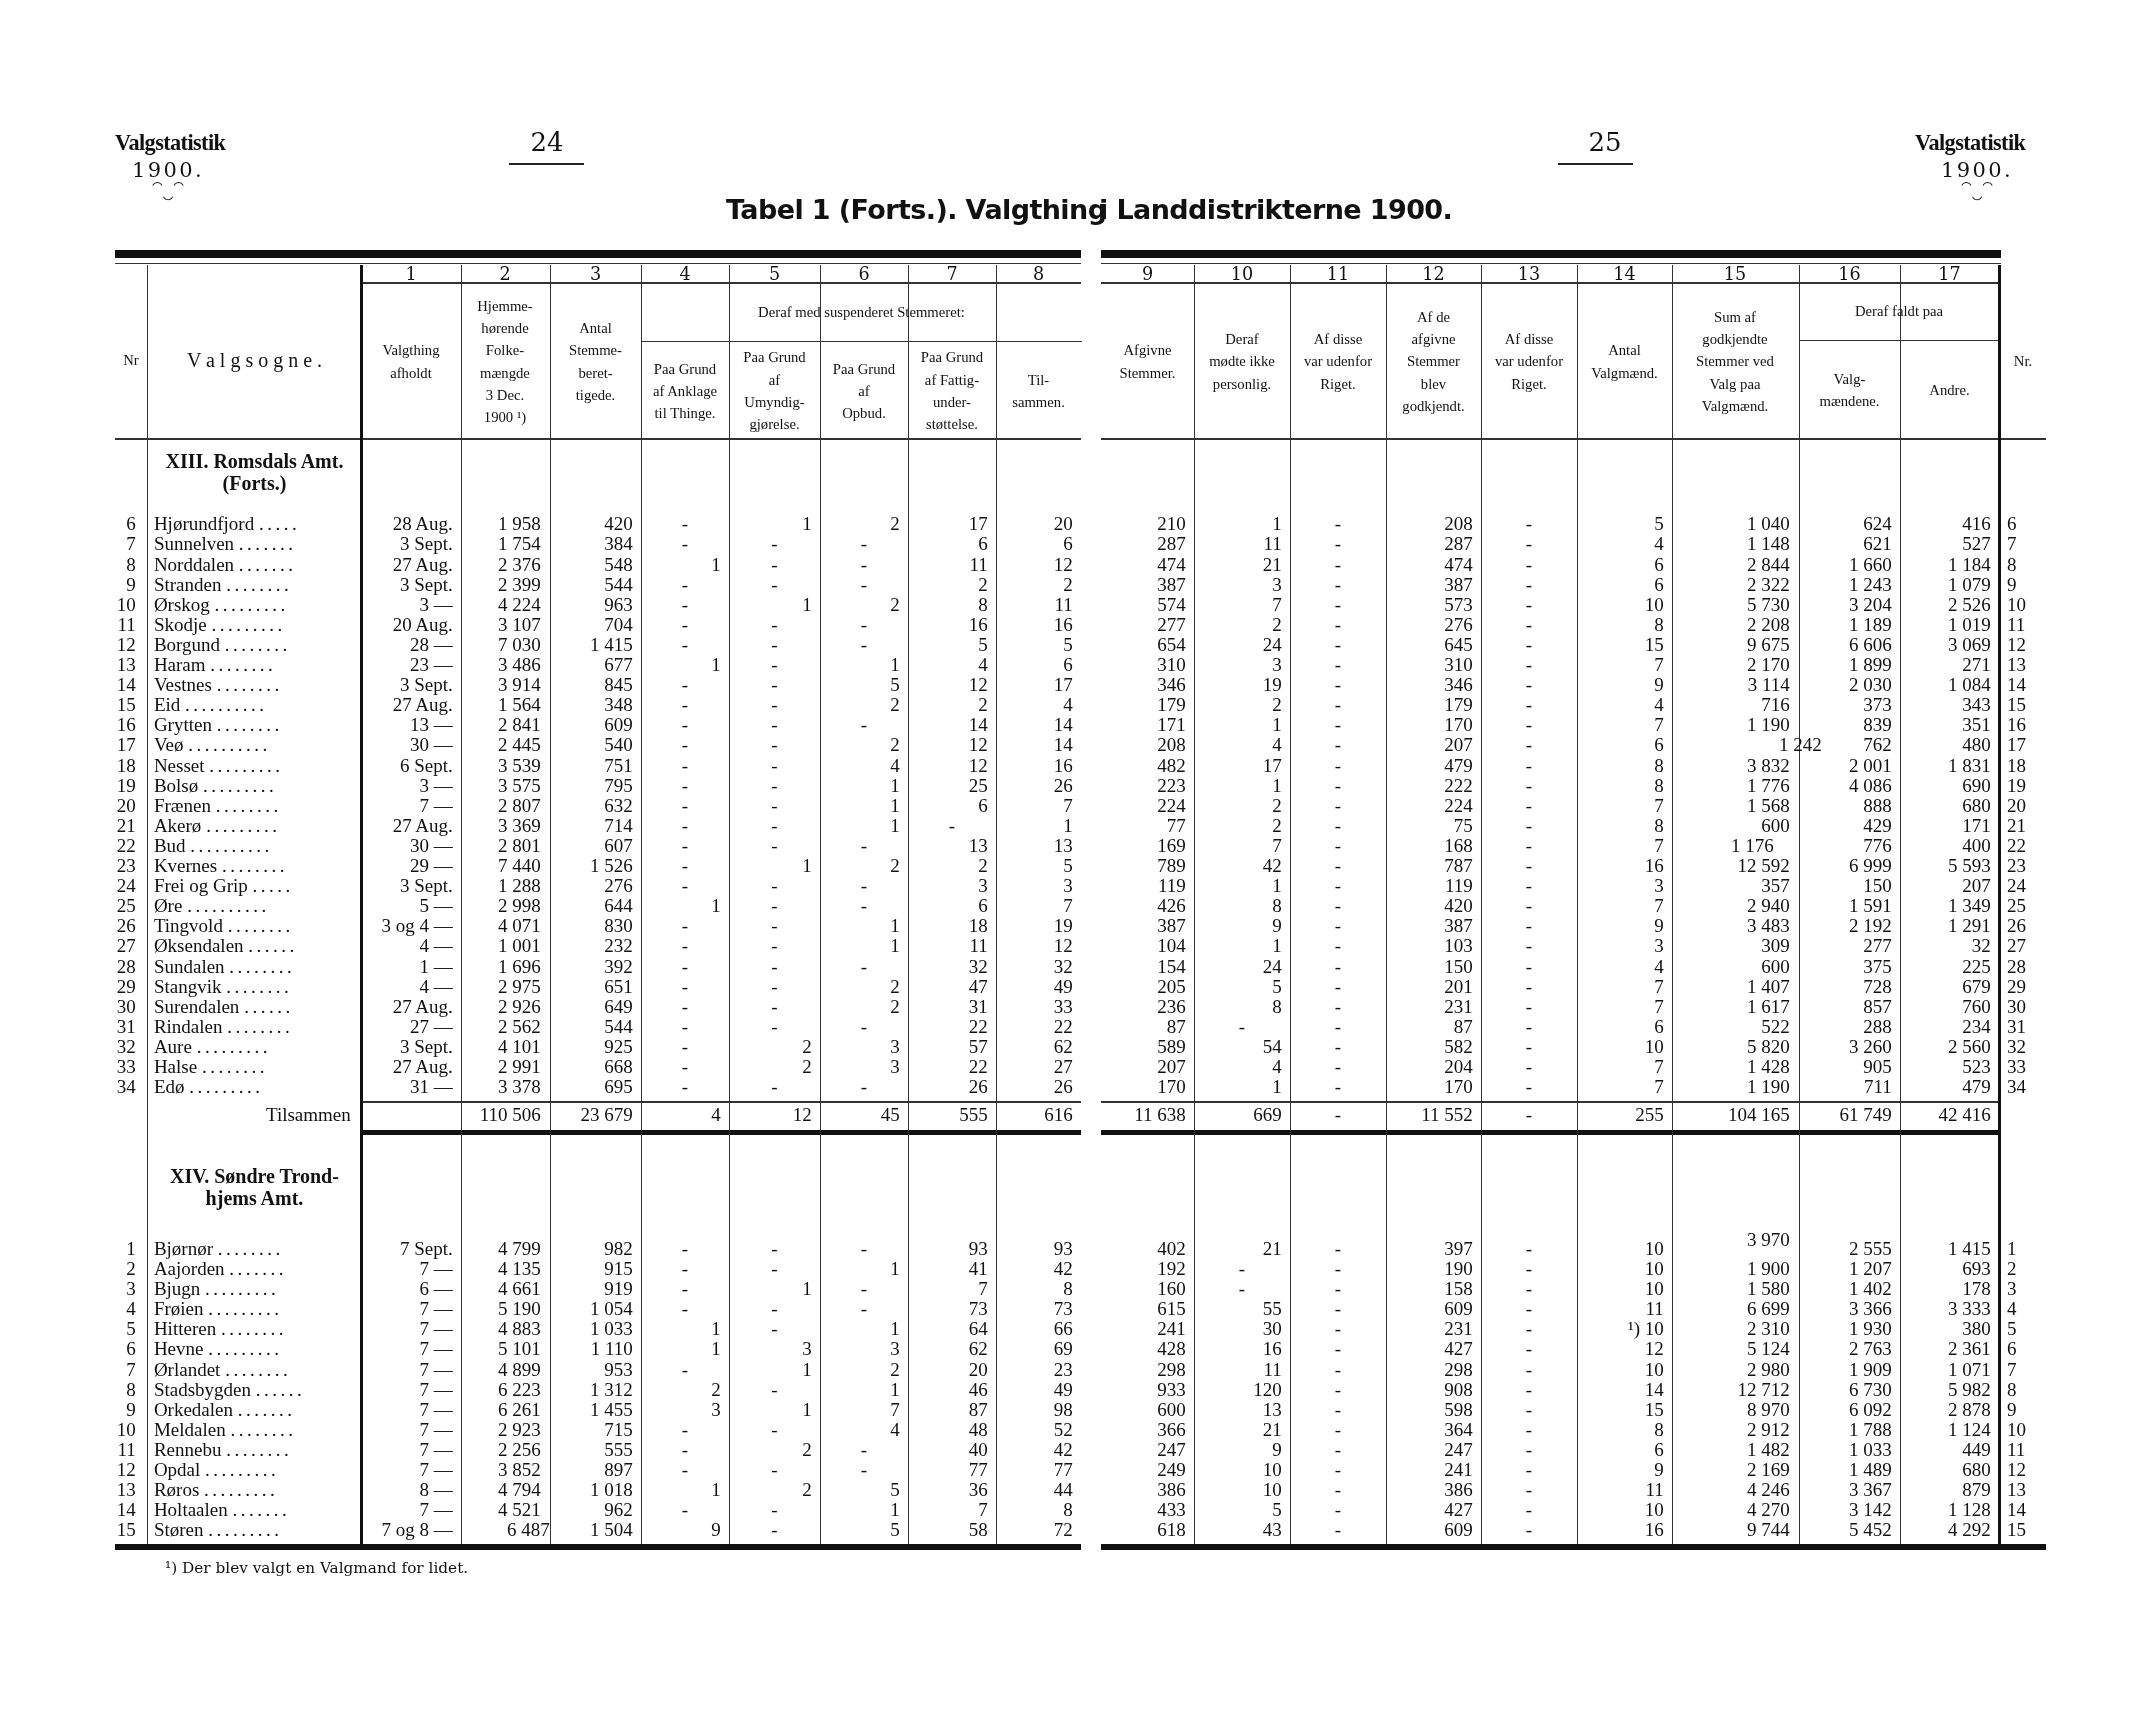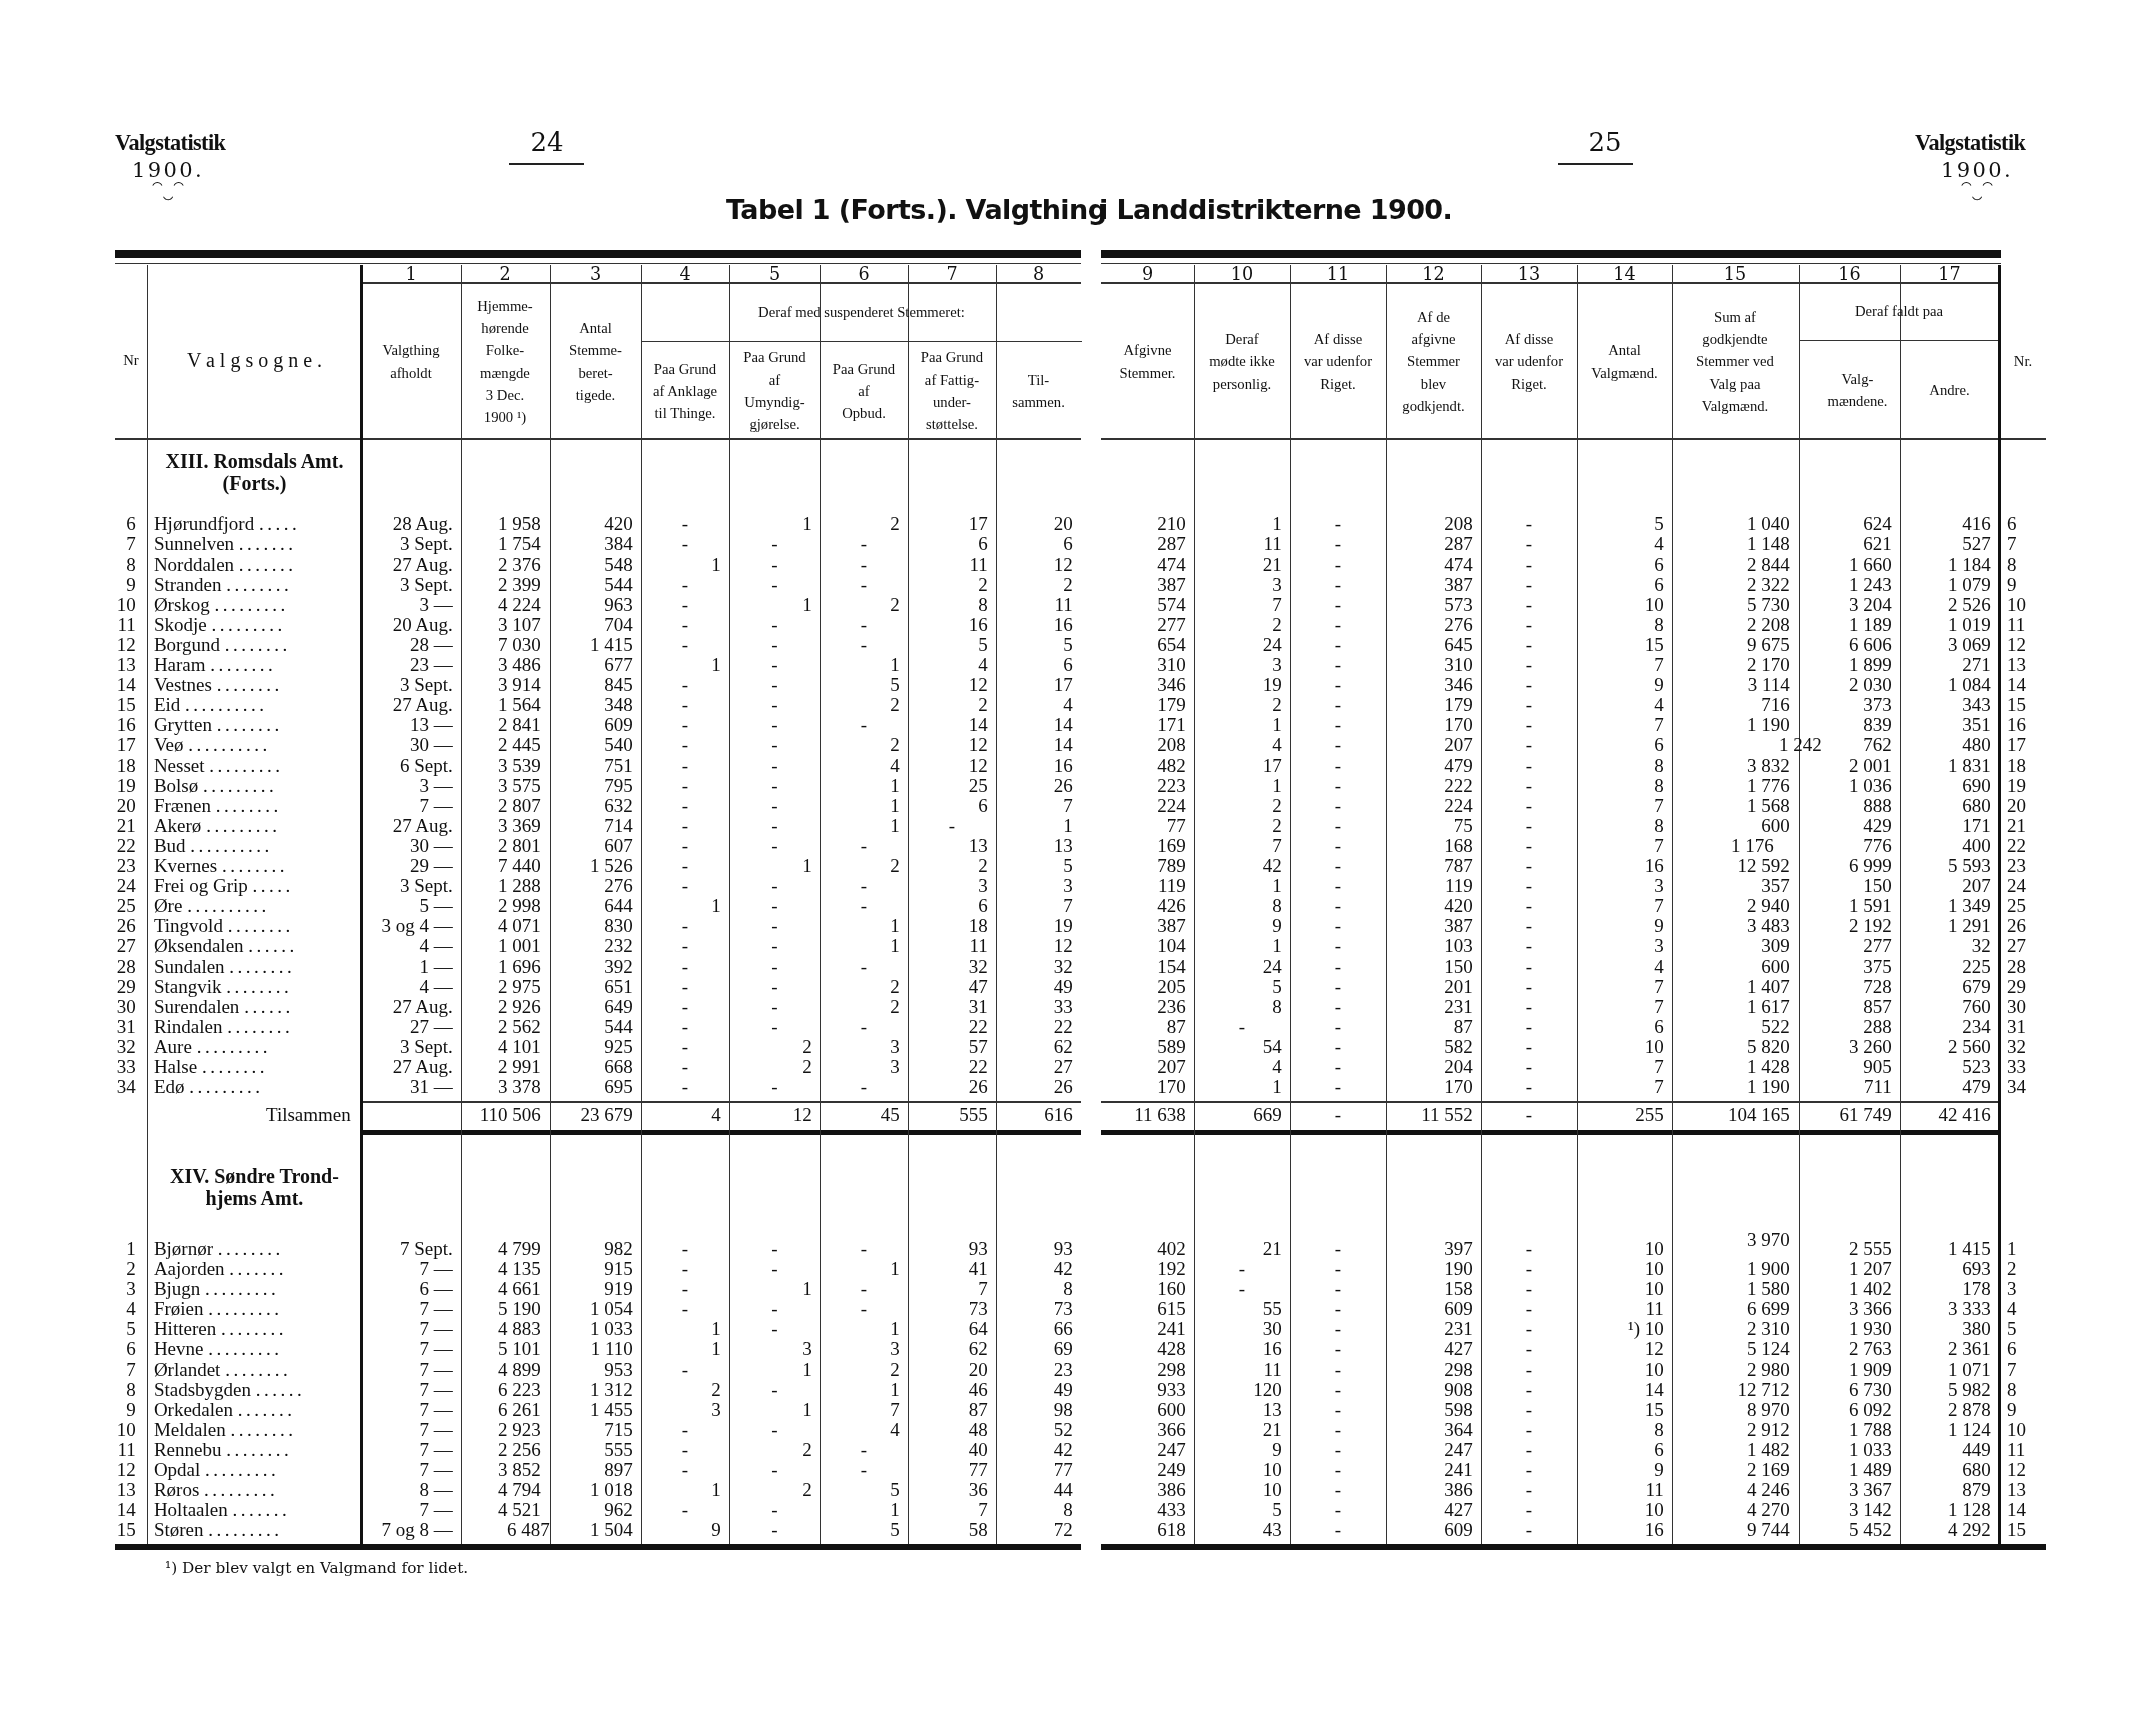--- a/index.html
+++ b/index.html
@@ -152,21 +152,21 @@
 var udenfor
 Riget.</div>
 <div class="abs hdr" style="left:1577px;top:285px;width:95px;height:153px;white-space:pre-line;">Antal
 Valgmænd.</div>
 <div class="abs hdr" style="left:1672px;top:285px;width:126px;height:153px;white-space:pre-line;">Sum af
 godkjendte
 Stemmer ved
 Valg paa
 Valgmænd.</div>
 <div class="abs hdr" style="left:1799px;top:285px;width:200px;height:53px;white-space:pre-line;">Deraf faldt paa</div>
-<div class="abs hdr" style="left:1799px;top:342px;width:101px;height:96px;white-space:pre-line;padding-left:8px;">Valg-
+<div class="abs hdr" style="left:1799px;top:342px;width:101px;height:96px;white-space:pre-line;">Valg-
 mændene.</div>
 <div class="abs hdr" style="left:1900px;top:342px;width:99px;height:96px;white-space:pre-line;">Andre.</div>
 <div class="abs hdr" style="left:2001px;top:285px;width:44px;height:153px;white-space:pre-line;">Nr.</div>
 <div class="abs sect" style="left:147px;top:450px;width:215px;white-space:pre-line;">XIII. Romsdals Amt.
 (Forts.)</div>
 <div class="abs cell r" style="left:115px;top:514px;width:29px;">6</div>
 <div class="abs cell l name" style="left:148px;top:514px;width:212px;"><span>Hjørundfjord</span> <span class="dots">.....</span></div>
 <div class="abs cell r" style="left:361px;top:514px;width:100px;">28 Aug.</div>
 <div class="abs cell r" style="left:461px;top:514px;width:88px;">1 958</div>
 <div class="abs cell r" style="left:550px;top:514px;width:91px;">420</div>
@@ -435,21 +435,21 @@
 <div class="abs cell r" style="left:820px;top:776px;width:88px;">1</div>
 <div class="abs cell r" style="left:908px;top:776px;width:88px;">25</div>
 <div class="abs cell r" style="left:996px;top:776px;width:85px;">26</div>
 <div class="abs cell r" style="left:1101px;top:776px;width:93px;">223</div>
 <div class="abs cell r" style="left:1194px;top:776px;width:96px;">1</div>
 <div class="abs cell c" style="left:1290px;top:776px;width:96px;">-</div>
 <div class="abs cell r" style="left:1386px;top:776px;width:95px;">222</div>
 <div class="abs cell c" style="left:1481px;top:776px;width:96px;">-</div>
 <div class="abs cell r" style="left:1577px;top:776px;width:95px;">8</div>
 <div class="abs cell r" style="left:1672px;top:776px;width:126px;">1 776</div>
-<div class="abs cell r" style="left:1799px;top:776px;width:101px;">1 036</div>
+<div class="abs cell r" style="left:1799px;top:776px;width:101px;">4 086</div>
 <div class="abs cell r" style="left:1900px;top:776px;width:99px;">690</div>
 <div class="abs cell l" style="left:2001px;top:776px;width:44px;">19</div>
 <div class="abs cell r" style="left:115px;top:796px;width:29px;">20</div>
 <div class="abs cell l name" style="left:148px;top:796px;width:212px;"><span>Frænen</span> <span class="dots">........</span></div>
 <div class="abs cell r" style="left:361px;top:796px;width:100px;">7 —</div>
 <div class="abs cell r" style="left:461px;top:796px;width:88px;">2 807</div>
 <div class="abs cell r" style="left:550px;top:796px;width:91px;">632</div>
 <div class="abs cell c" style="left:641px;top:796px;width:88px;">-</div>
 <div class="abs cell c" style="left:729px;top:796px;width:91px;">-</div>
 <div class="abs cell r" style="left:820px;top:796px;width:88px;">1</div>

